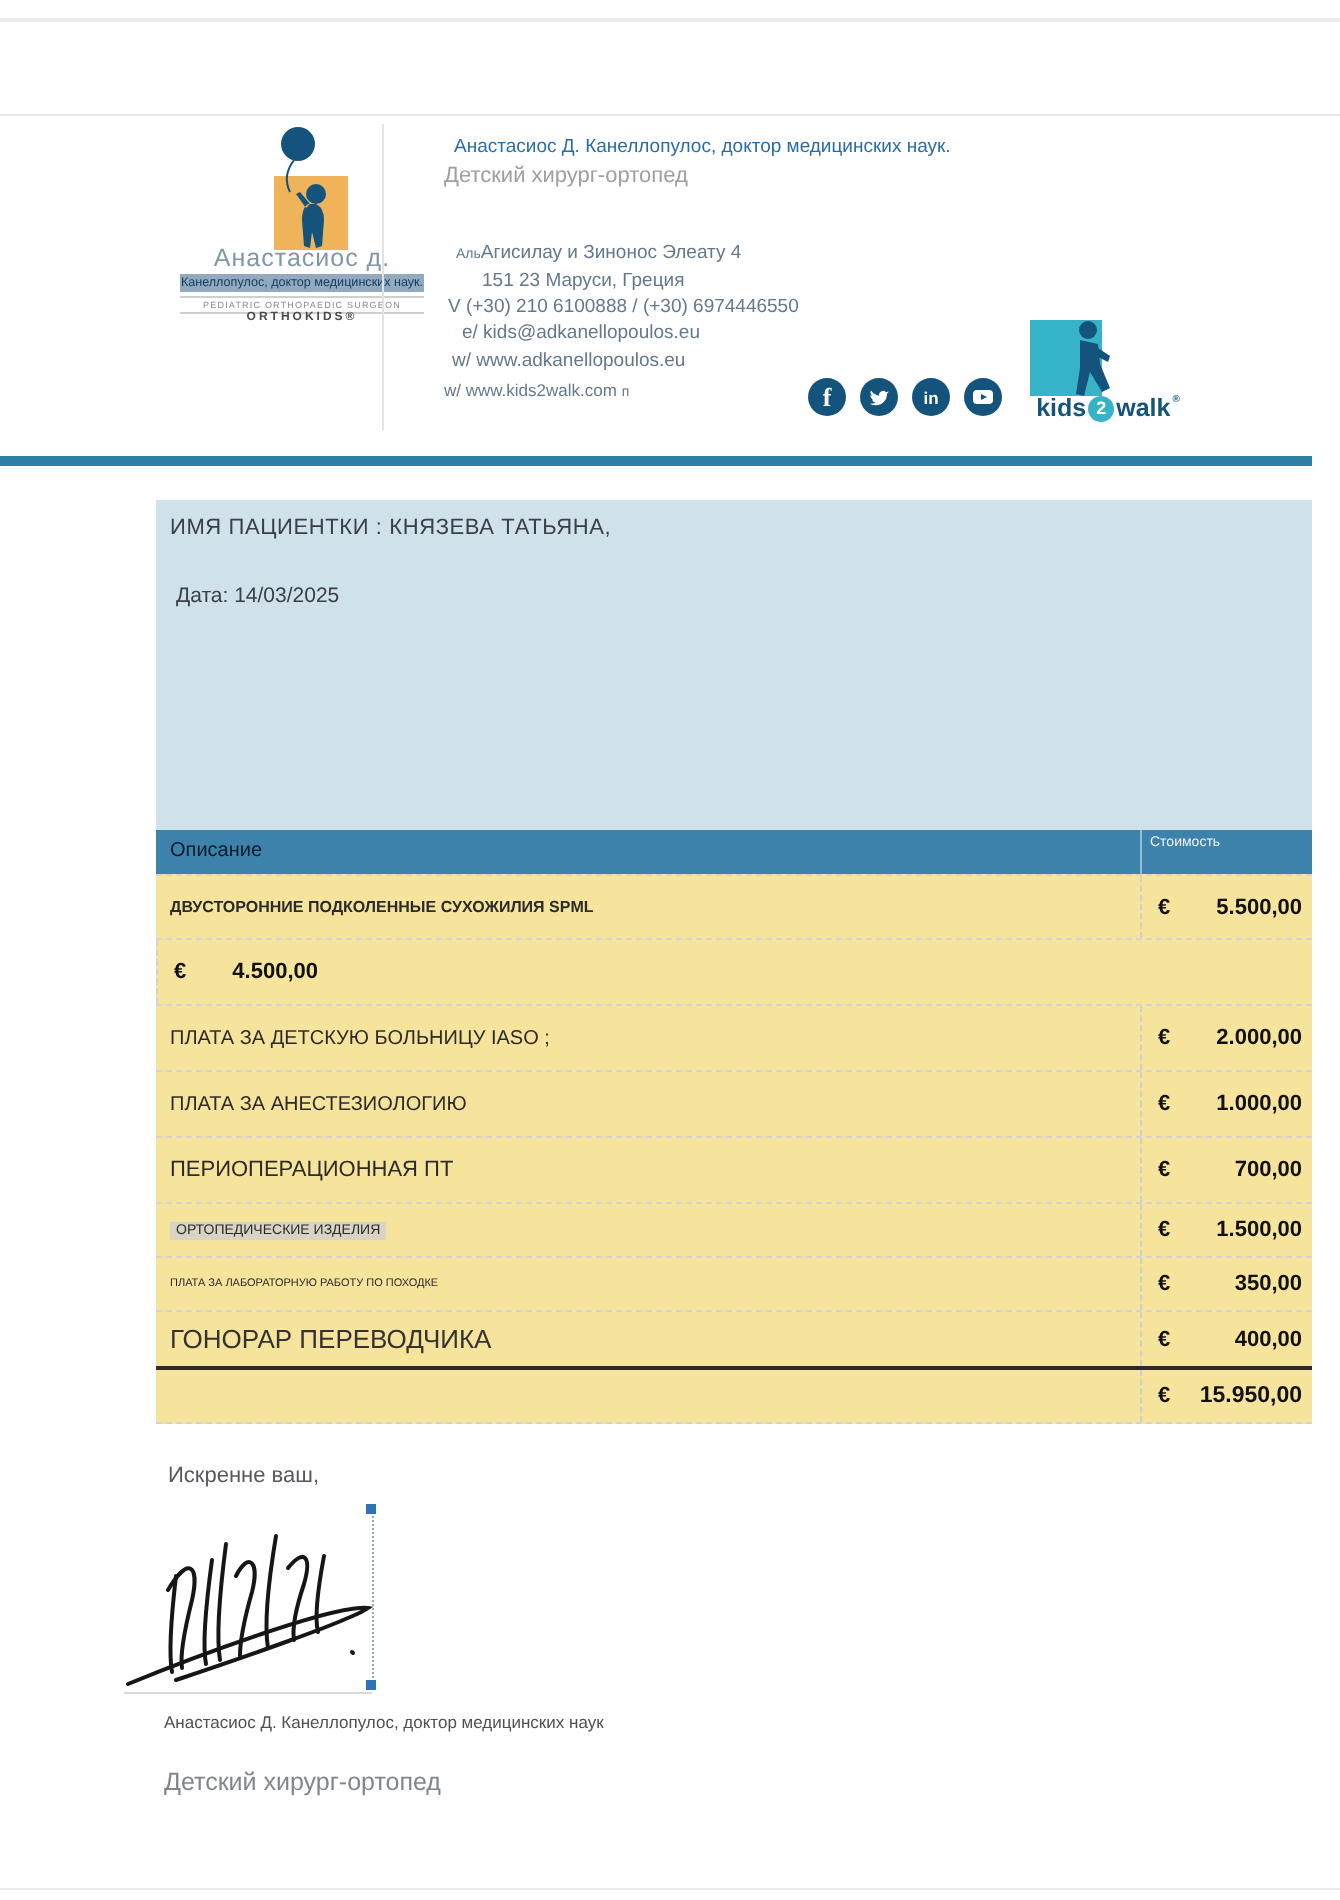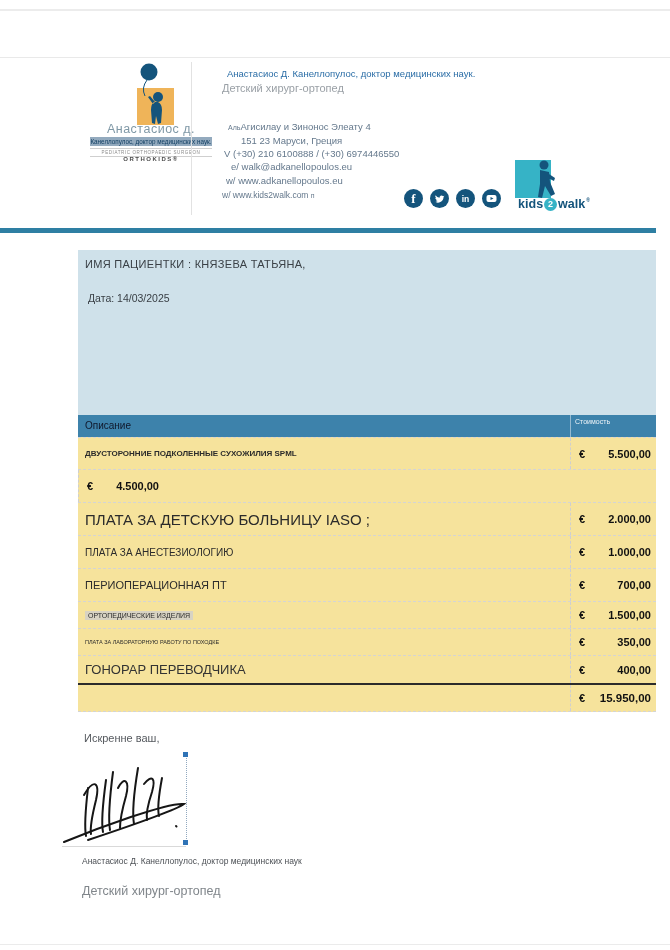--- a/index.html
+++ b/index.html
@@ -50,21 +50,21 @@
   .inv-head{display:flex;height:22px;background:#3d82ab;}
   .inv-head .hd{flex:1;color:#0f172a;font-size:10px;line-height:22px;padding-left:7px;}
   .inv-head .hc{width:86px;border-left:1px solid rgba(255,255,255,.45);color:#eef4f8;font-size:7px;padding:3px 0 0 4px;box-sizing:border-box;}
   .row{display:flex;background:#f6e39c;border-top:1px dashed #d4d4d4;}
   .row .dc{flex:1;display:flex;align-items:center;padding-left:7px;color:#2b2b2b;}
   .row .cc{width:86px;border-left:1px dashed #cfcfcf;display:flex;align-items:center;box-sizing:border-box;}
   .row .cur{margin-left:8px;font-weight:bold;font-size:11px;color:#111;}
   .row .amt{flex:1;text-align:right;padding-right:5px;font-weight:bold;font-size:11px;color:#111;}
   .r0{height:31px;}.r0 .dc{font-size:8px;font-weight:600;}
   .r1{height:32px;}.r1 .dc{font-size:10.5px;}
-  .r2{height:32px;}.r2 .dc{font-size:15px;}
+  .r2{height:32px;}.r2 .dc{font-size:10px;}
   .r3{height:32px;}.r3 .dc{font-size:10px;}
   .r4{height:32px;}.r4 .dc{font-size:11px;}
   .r5{height:26px;}.r5 .dc{font-size:7px;}.r5 .dc span{background:#d8d3c3;padding:1px 3px;}
   .r6{height:26px;}.r6 .dc{font-size:5.5px;}
   .r7{height:27px;}.r7 .dc{font-size:13px;color:#333;}
   .rt{height:26px;border-top:2px solid #2b2b2b;border-bottom:1px dashed #d4d4d4;}
   .rt .amt{font-size:11.5px;}
 
   .close-line{left:78px;top:705px;width:578px;color:#6d7278;font-size:8.5px;}
   .valediction{left:84px;top:732px;color:#55595e;font-size:11px;}
@@ -98,21 +98,21 @@
     <div class="logo-brand">ORTHOKIDS®</div>
   </div>
 
   <div class="abs v-div"></div>
 
   <div class="abs c-line c-doc" style="left:227px;top:68px;">Анастасиос Д. Канеллопулос, доктор медицинских наук.</div>
   <div class="abs c-line c-spec" style="left:222px;top:82px;">Детский хирург-ортопед</div>
   <div class="abs c-line" style="left:228px;top:121px;"><span class="c-small">Аль</span><span>Агисилау и Зинонос Элеату 4</span></div>
   <div class="abs c-line" style="left:241px;top:135px;">151 23 Маруси, Греция</div>
   <div class="abs c-line" style="left:224px;top:148px;">V (+30) 210 6100888 / (+30) 6974446550</div>
-  <div class="abs c-line" style="left:231px;top:161px;">e/ walk@adkanellopoulos.eu</div>
+  <div class="abs c-line" style="left:231px;top:161px;">e/ kids@adkanellopoulos.eu</div>
   <div class="abs c-line" style="left:226px;top:175px;">w/ www.adkanellopoulos.eu</div>
   <div class="abs c-line c-web2" style="left:222px;top:190px;"><span>w/ www.kids2walk.com</span> <span class="c-suffix">п</span></div>
 
   <div class="abs social">
     <div class="soc">
         <span class="soc-f">f</span>
       </div>
     <div class="soc">
       <svg width="11" height="11" viewBox="0 0 24 24">
           <path fill="#ffffff" d="M22 5.9c-.8.4-1.6.6-2.5.8a4.3 4.3 0 0 0-7.3 3.9A12.2 12.2 0 0 1 3.4 5a4.3 4.3 0 0 0 1.3 5.7c-.7 0-1.4-.2-2-.5v.1a4.3 4.3 0 0 0 3.5 4.2c-.6.2-1.3.2-2 .1a4.3 4.3 0 0 0 4 3 8.6 8.6 0 0 1-6.3 1.7A12.1 12.1 0 0 0 8.6 21c7.9 0 12.2-6.5 12.2-12.2v-.6c.8-.6 1.5-1.3 2-2.2-.7.3-1.5.5-2.3.6z"></path>

